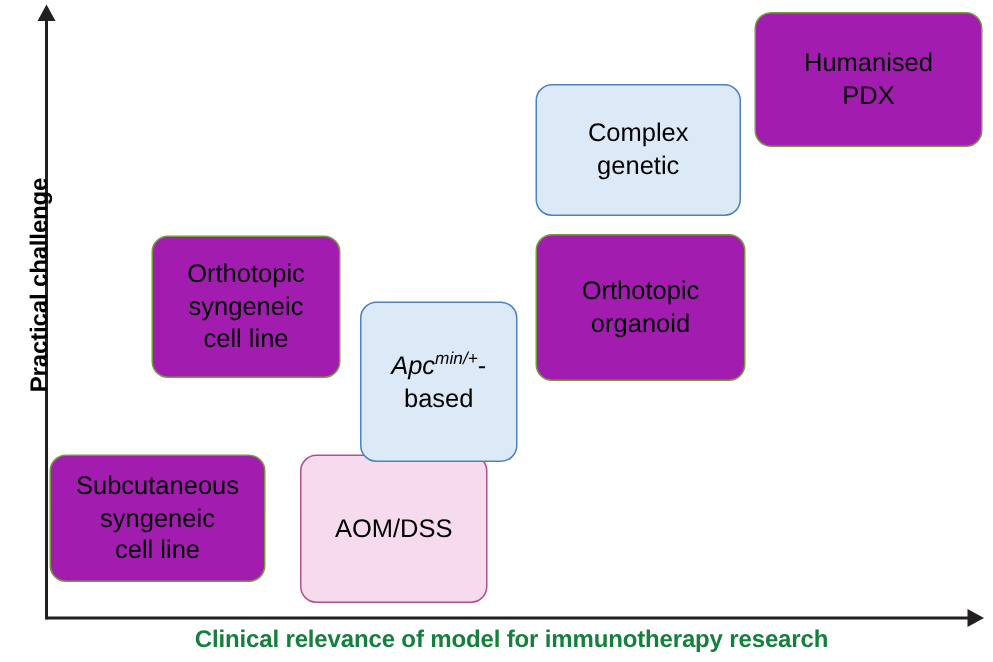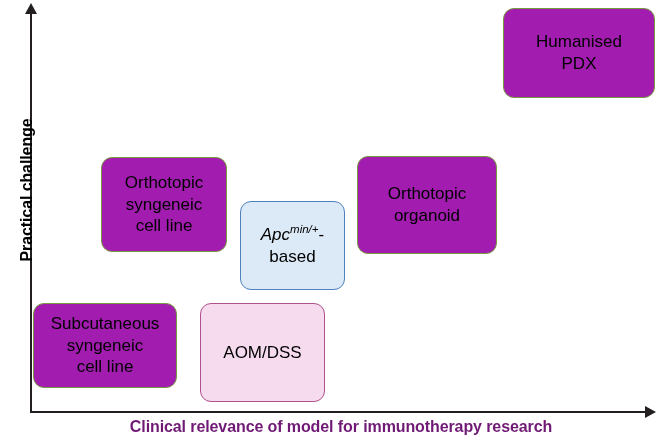--- a/index.html
+++ b/index.html
@@ -70,21 +70,21 @@
     white-space: nowrap;
   }
   #x-axis-label {
     position: absolute;
     left: 31px;
     top: 418px;
     width: 620px;
     text-align: center;
     font-size: 16px;
     font-weight: bold;
-    color: #701a75;
+    color: #15803d;
     letter-spacing: -0.1px;
     white-space: nowrap;
   }
 
   
   .model-box {
     position: absolute;
     box-sizing: border-box;
     border-radius: 11px;
     display: flex;
@@ -119,21 +119,21 @@
     line-height: 0;
   }
   .gene {
     font-style: italic;
   }
 
   
   #box-subcutaneous-syngeneic-cell-line { left: 33px;  top: 303px; width: 144px; height: 85px; }
   #box-aom-dss                          { left: 200px; top: 303px; width: 125px; height: 99px; }
   #box-orthotopic-syngeneic-cell-line   { left: 101px; top: 157px; width: 126px; height: 95px; }
-  #box-apc-min-based                    { left: 240px; top: 201px; width: 105px; height: 89px; }
+  #box-apc-min-based                    { left: 240px; top: 201px; width: 105px; height: 107px; }
   #box-orthotopic-organoid              { left: 357px; top: 156px; width: 140px; height: 98px; }
   #box-complex-genetic                  { left: 357px; top: 56px;  width: 137px; height: 88px; }
   #box-humanised-pdx                    { left: 503px; top: 8px;   width: 152px; height: 90px; }
 </style>
 </head>
 <body>
 
 <div id="figure">
 
   <div id="y-axis-line" class="axis-line"></div>
@@ -163,19 +163,23 @@
   <div class="model-box box-blue" id="box-apc-min-based">
     <span class="box-label"><span class="gene">Apc</span><span class="sup">min/+</span><span>-
 based</span></span>
   </div>
 
   <div class="model-box box-green" id="box-orthotopic-organoid">
     <span class="box-label">Orthotopic
 organoid</span>
   </div>
 
+  <div class="model-box box-blue" id="box-complex-genetic">
+    <span class="box-label">Complex
+genetic</span>
+  </div>
 
   <div class="model-box box-green" id="box-humanised-pdx">
     <span class="box-label">Humanised
 PDX</span>
   </div>
 
 </div>
 
 </body></html>

